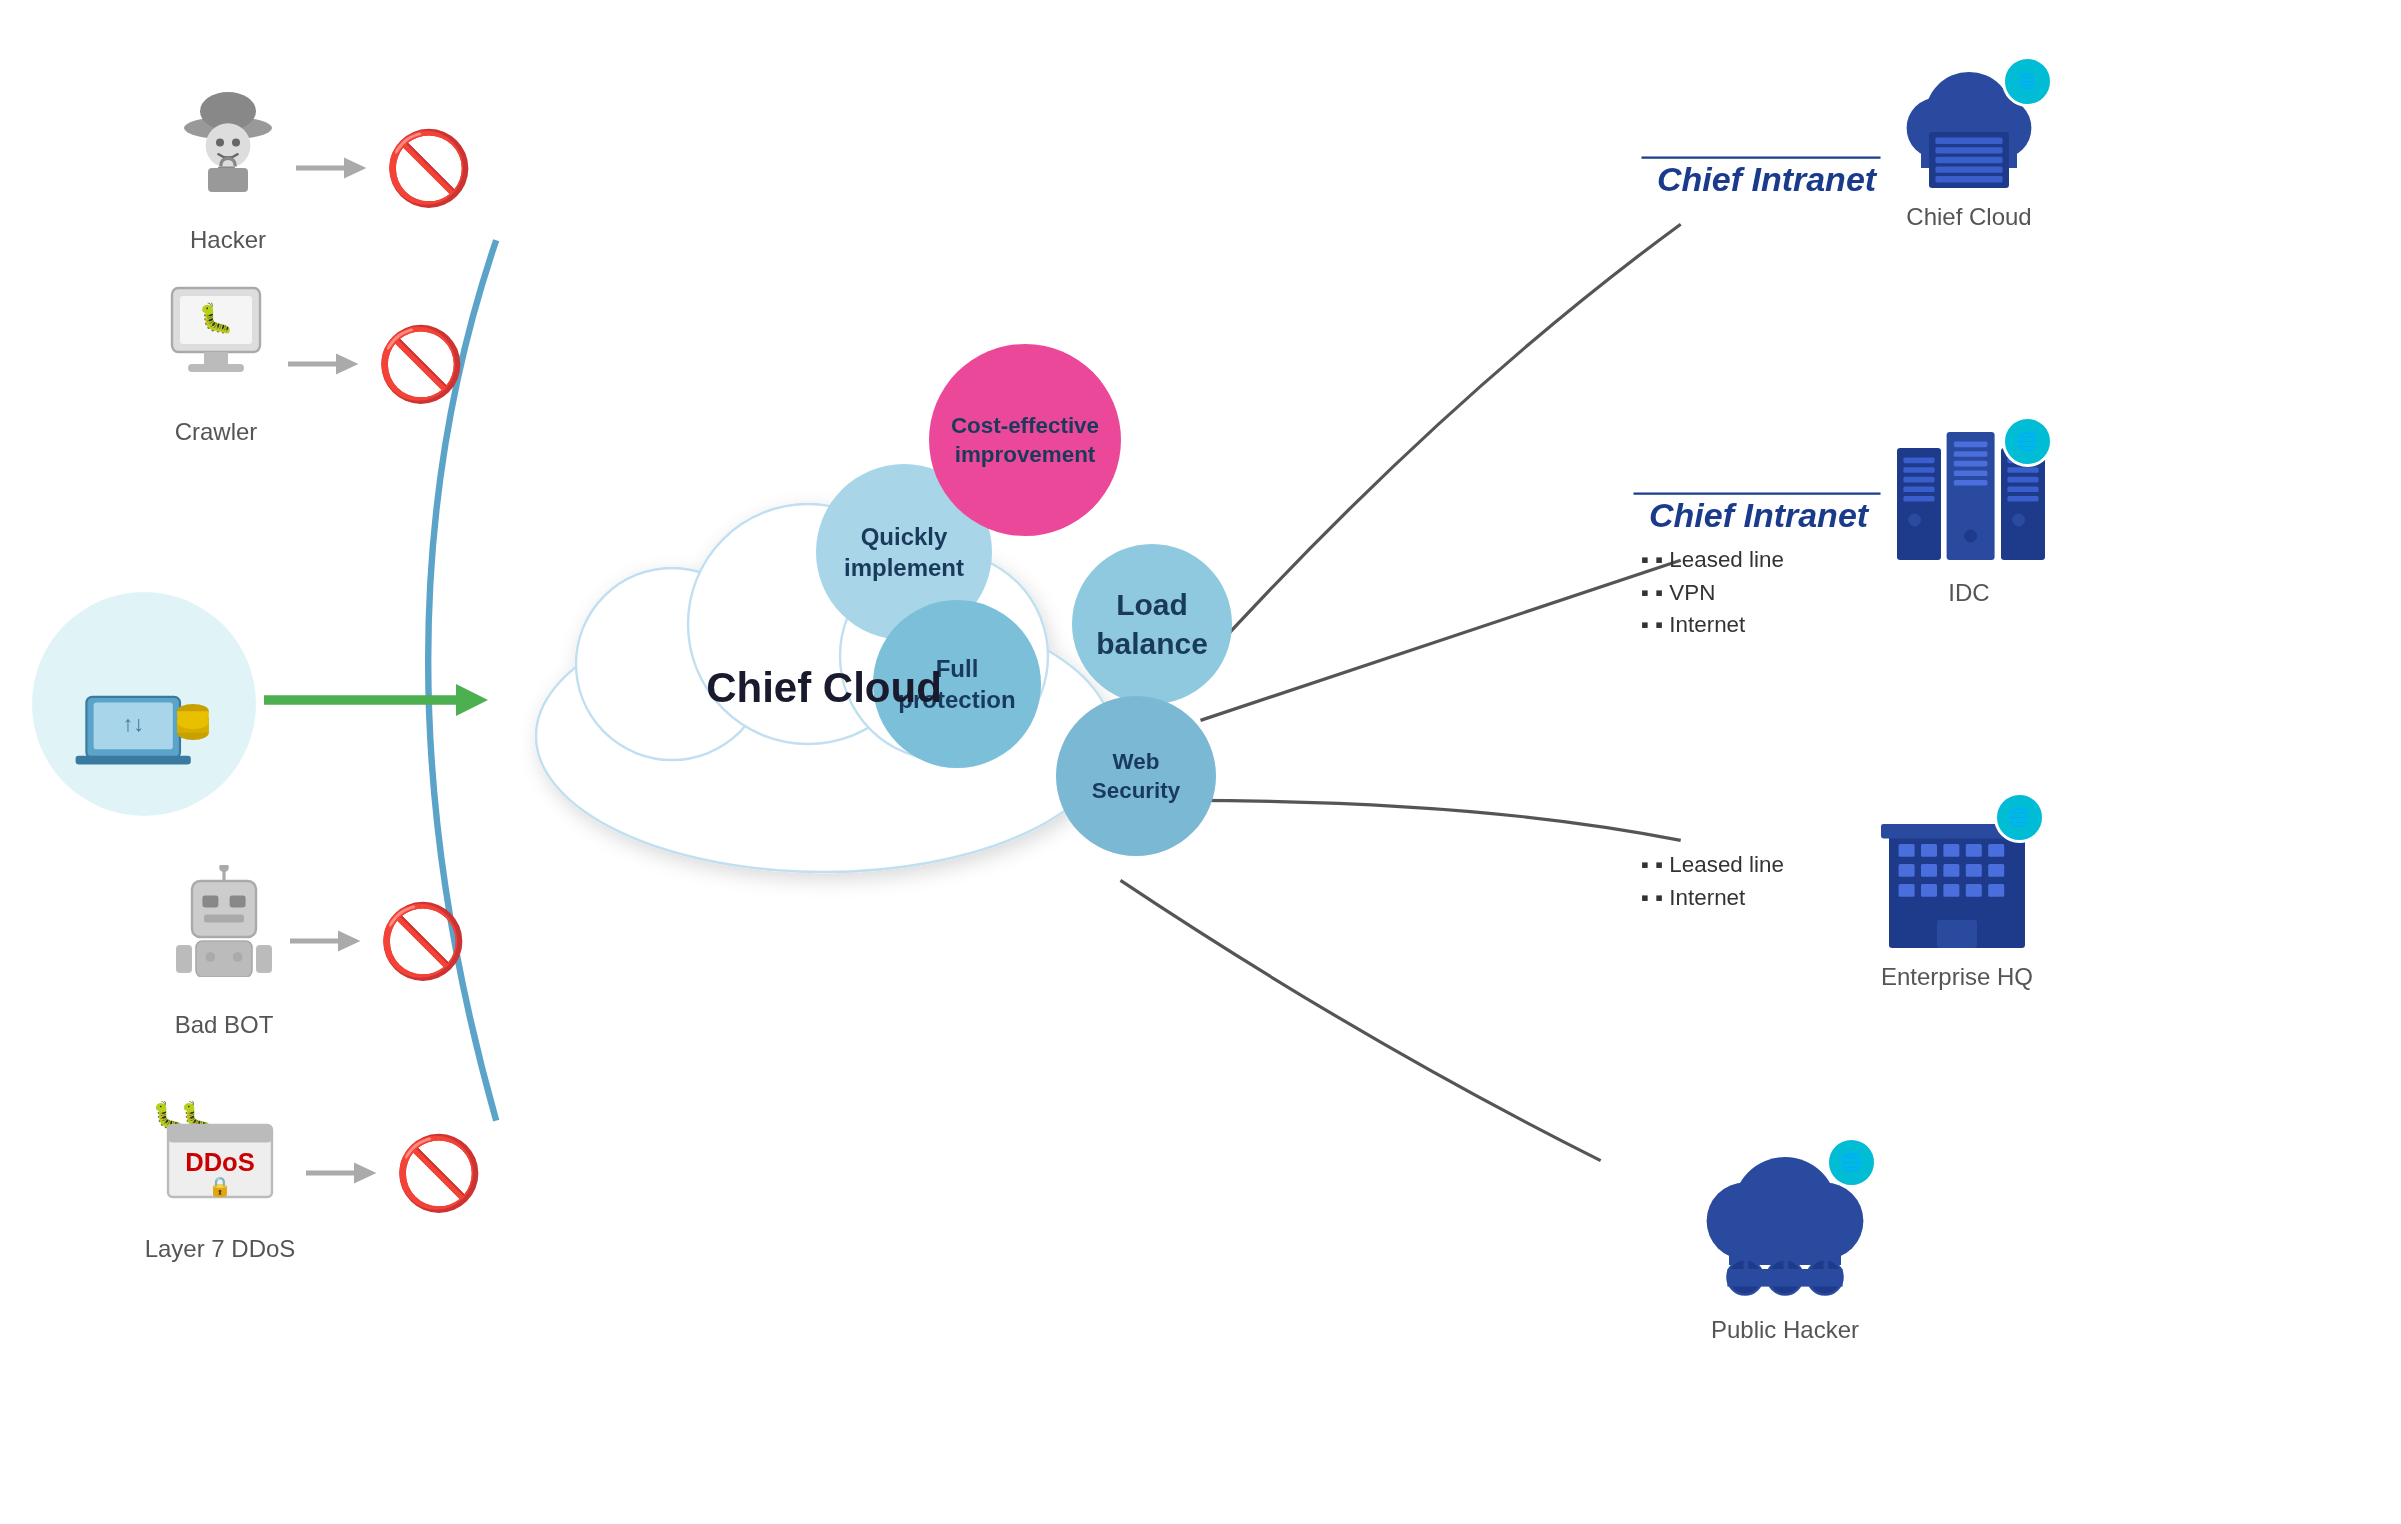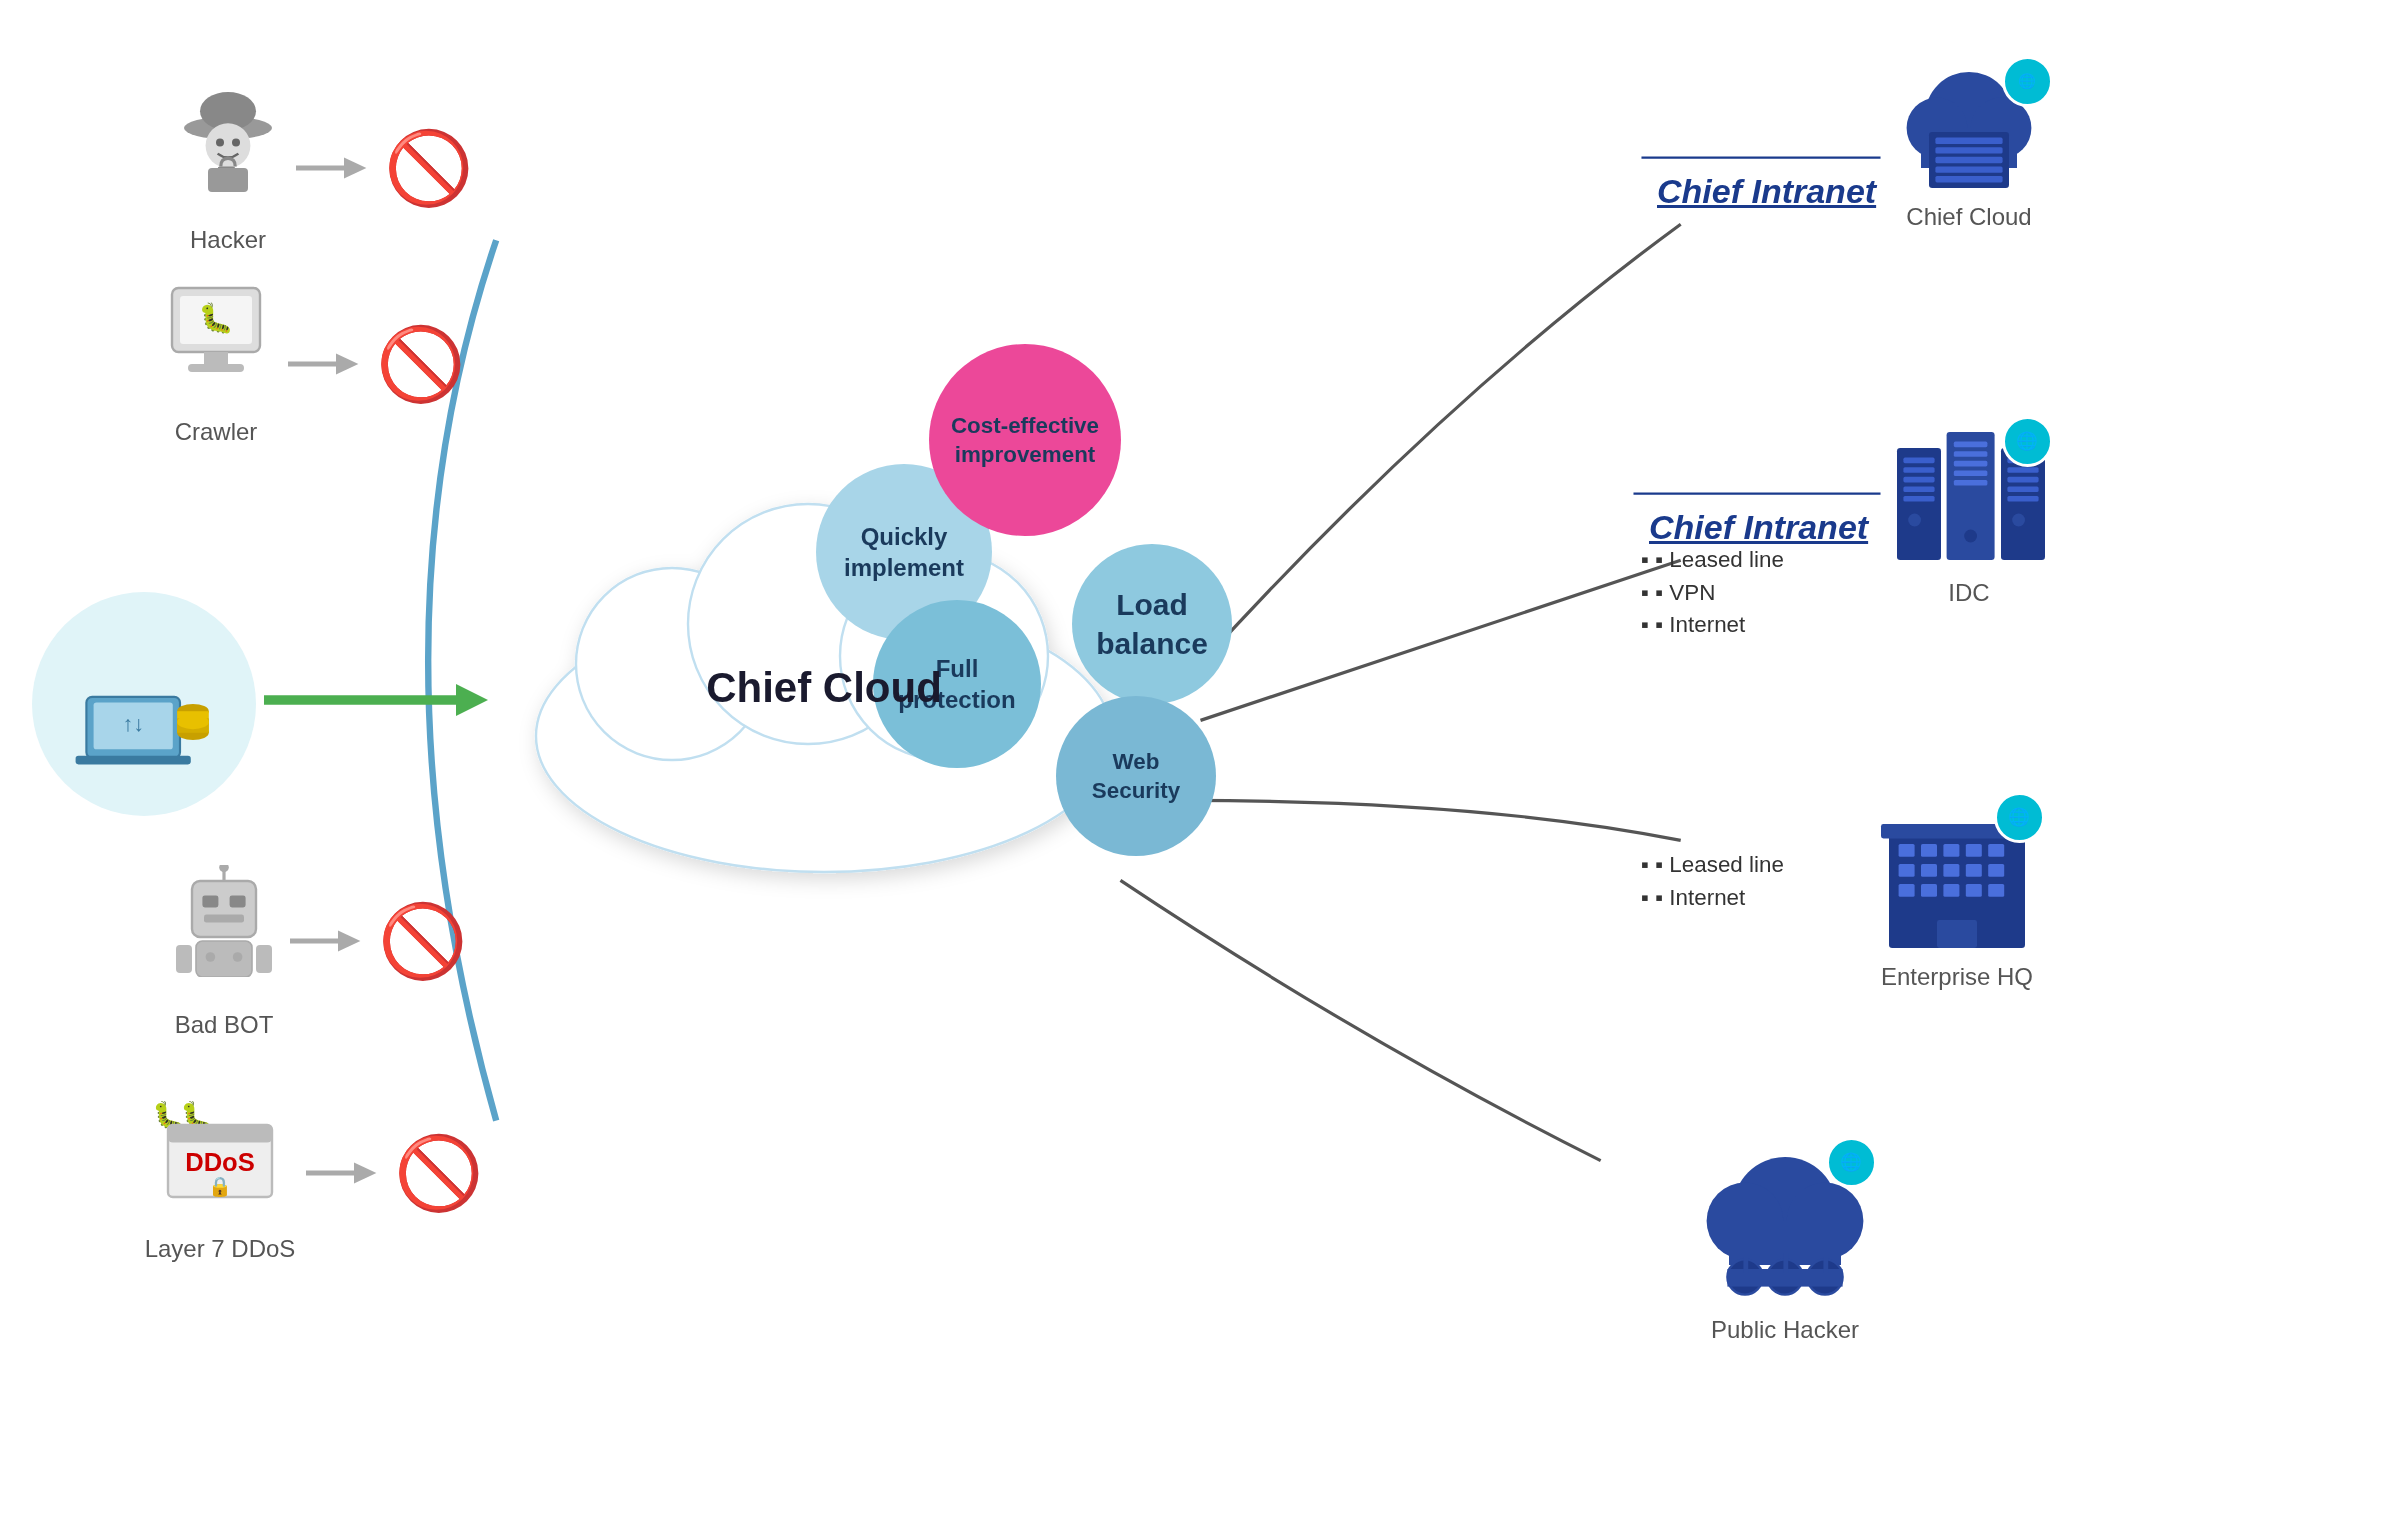--- a/index.html
+++ b/index.html
@@ -167,22 +167,20 @@
       text-align: center;
     }
 
     
     .chief-intranet-label {
       position: absolute;
       font-size: 34px;
       font-style: italic;
       font-weight: 700;
       color: #1a3a8c;
-      text-decoration: underline;
-      margin-top: 12px;
     }
 
     
     .conn-info {
       position: absolute;
     }
 
     .conn-info ul {
       list-style: none;
       padding: 0;

